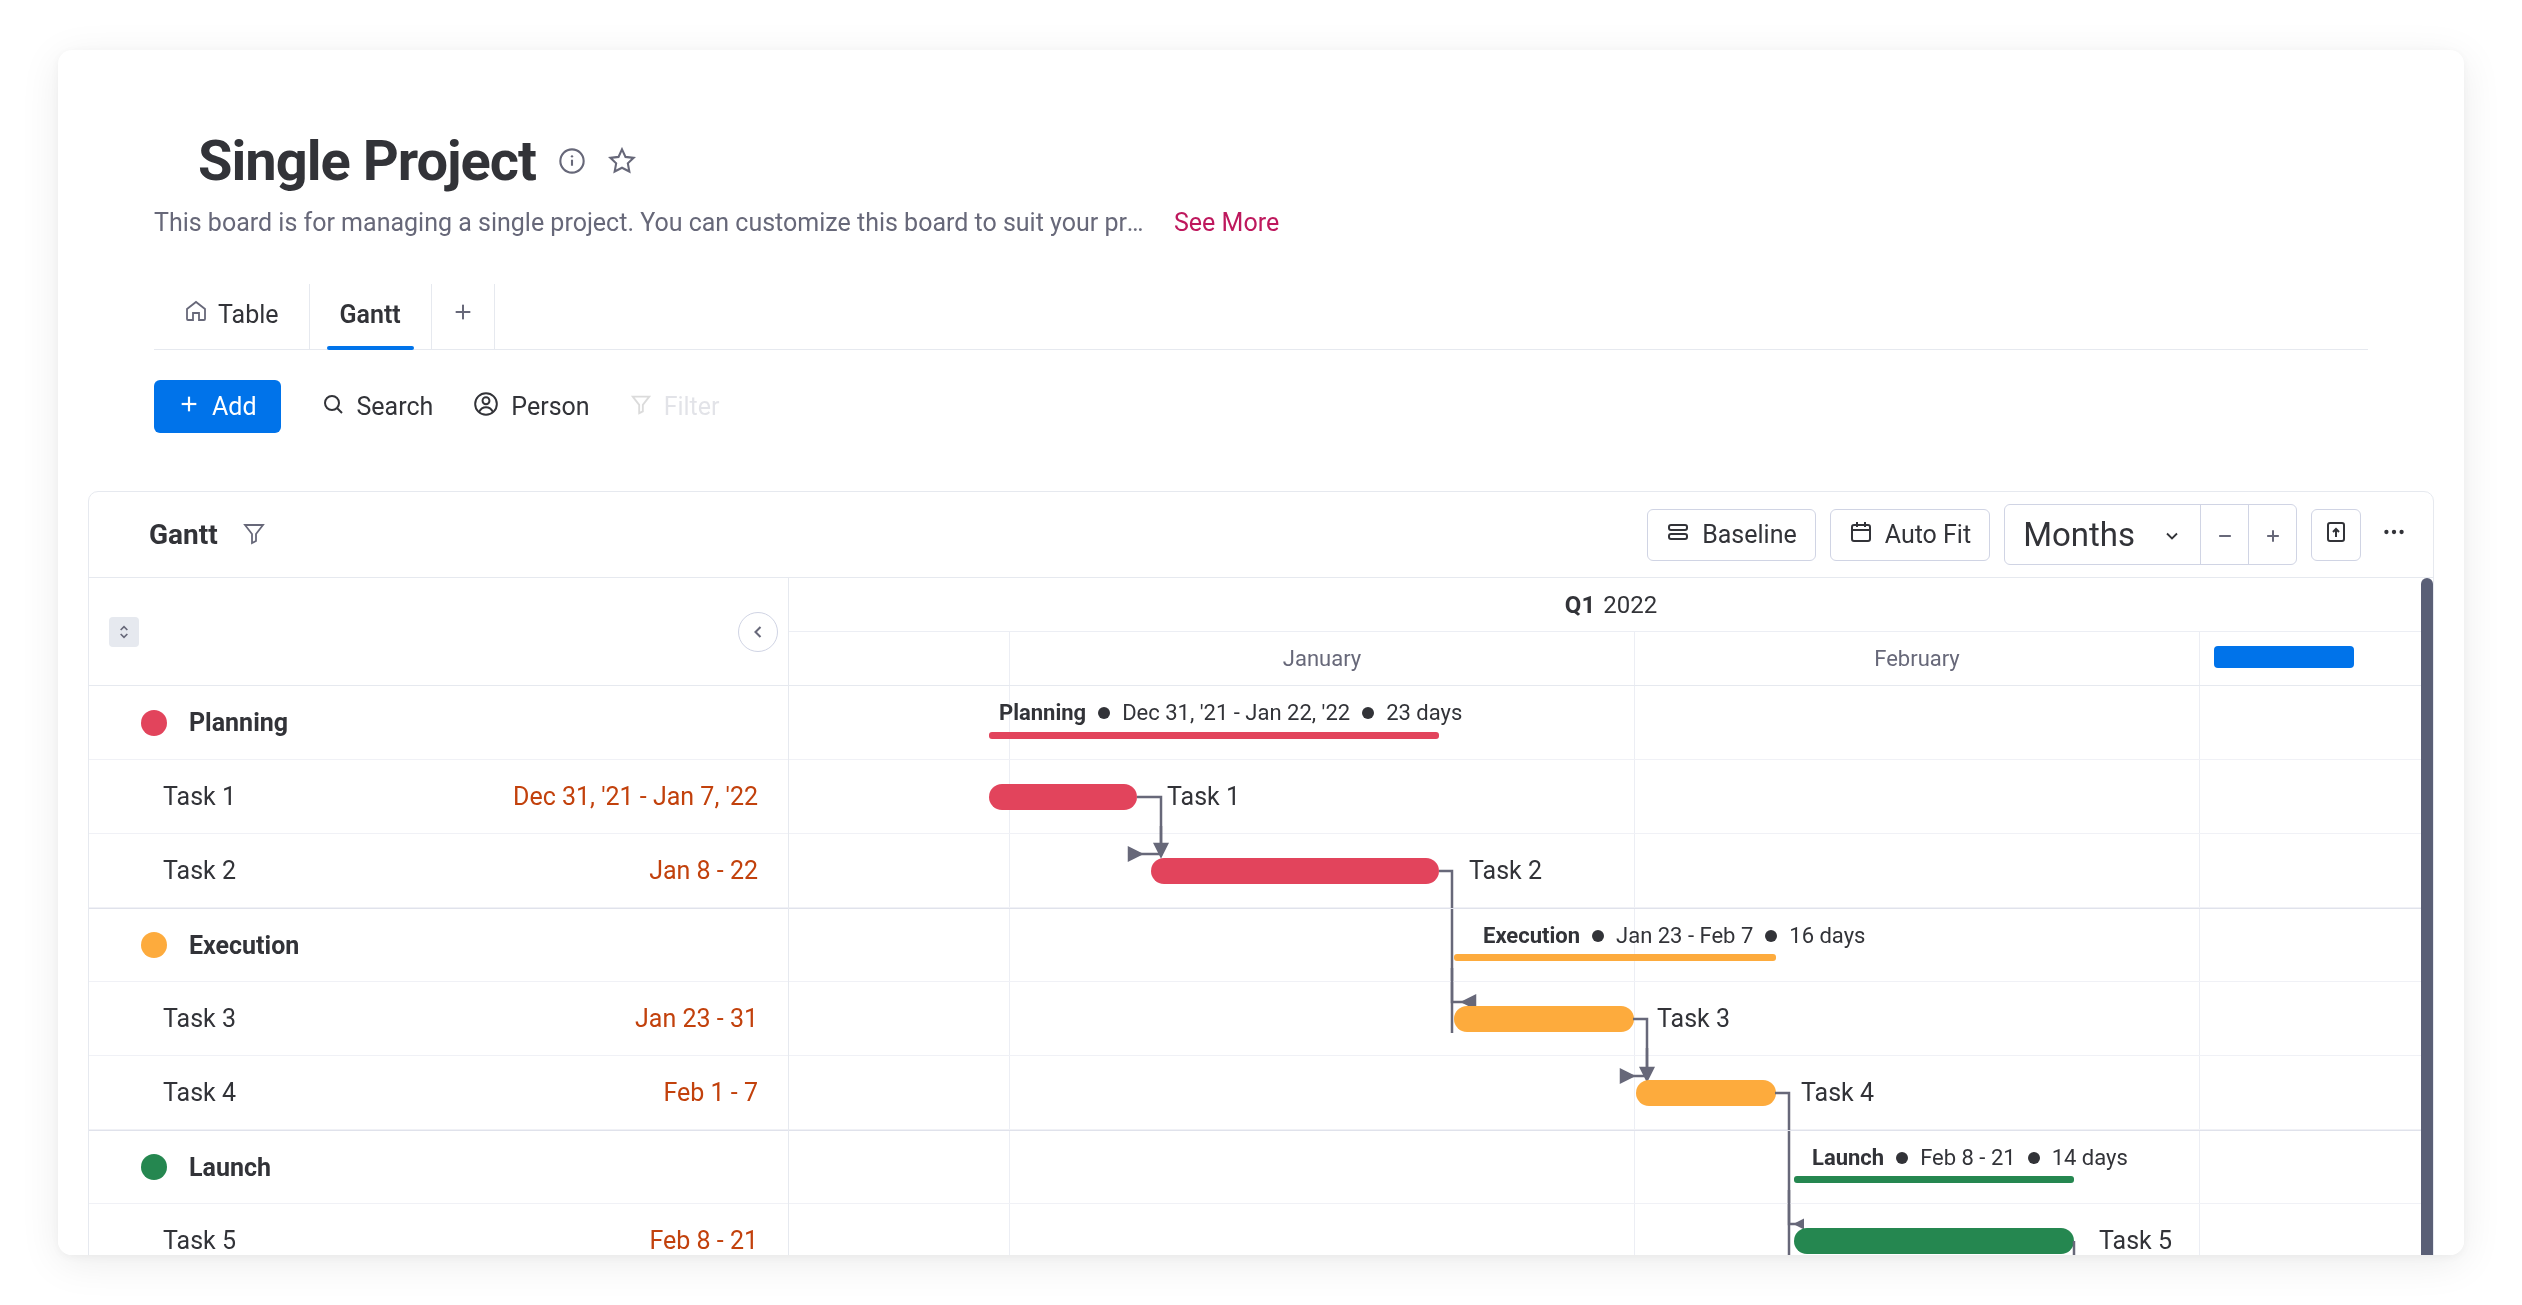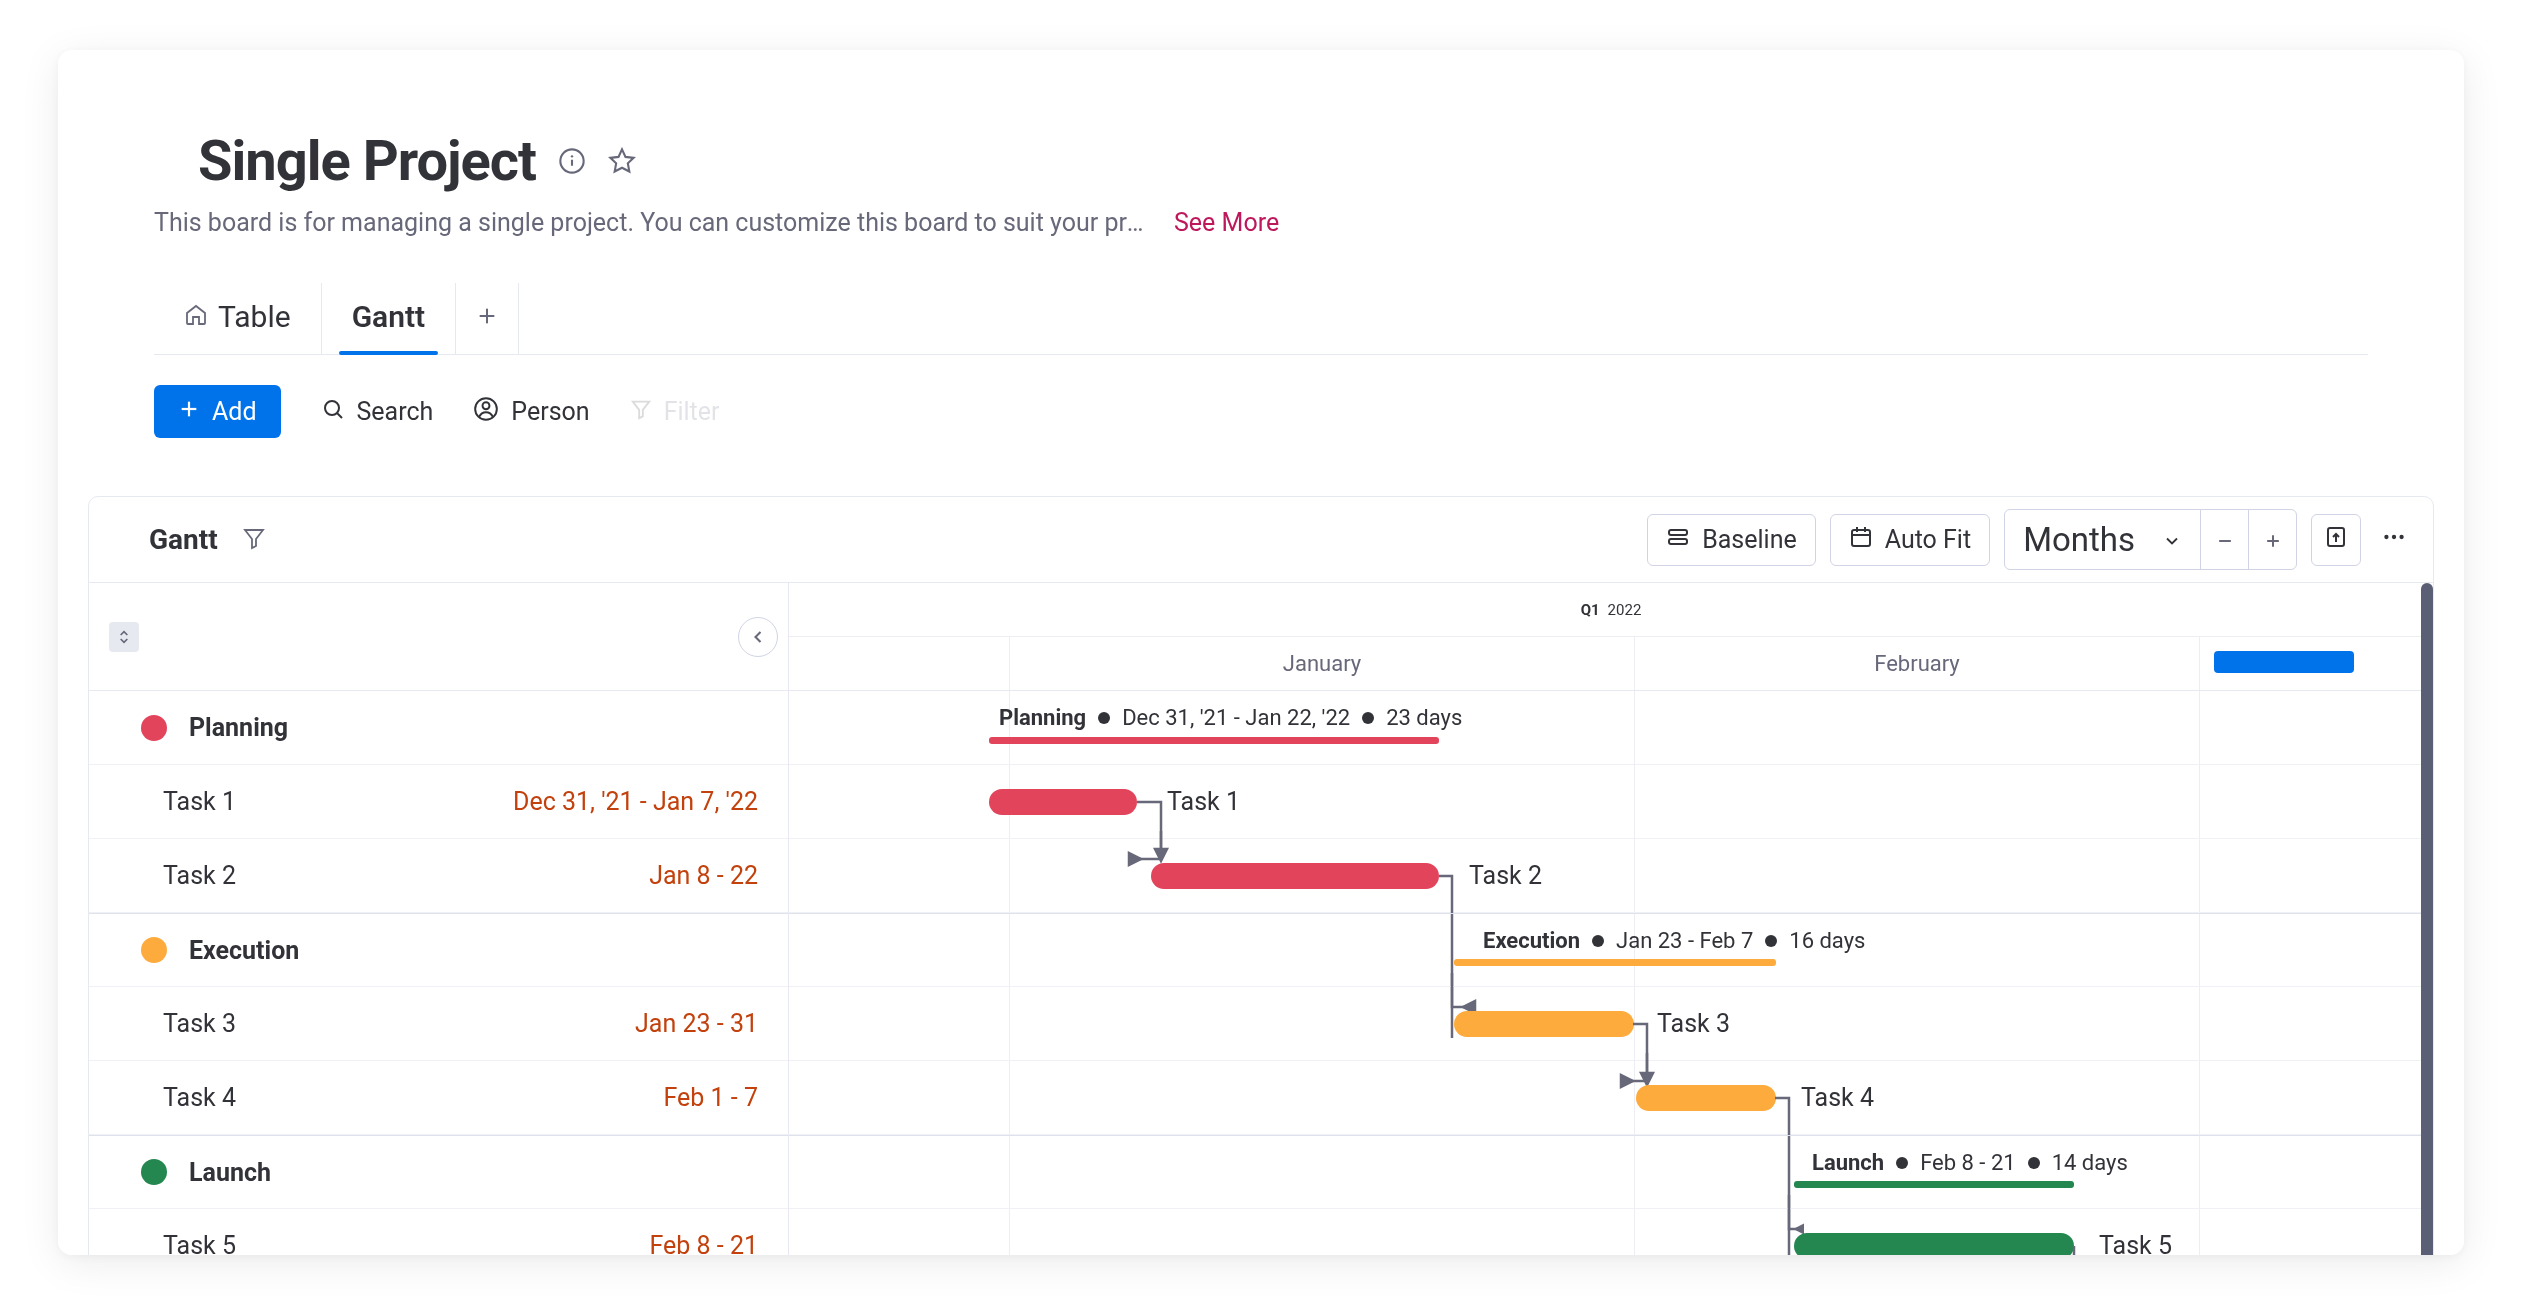--- a/index.html
+++ b/index.html
@@ -68,21 +68,21 @@
     display: flex;
     align-items: center;
     margin-top: 46px;
     border-bottom: 1px solid #e6e9ef;
   }
   .tab {
     display: flex;
     align-items: center;
     gap: 10px;
     padding: 16px 30px 20px;
-    font-size: 30px;
+    font-size: 25px;
     color: #323338;
     cursor: pointer;
     position: relative;
     border-left: 1px solid #e6e9ef;
   }
   .tab:first-child { border-left: none; }
   .tab.active {
     font-weight: 600;
   }
   .tab.active::after {
@@ -269,21 +269,21 @@
     border-bottom: 1px solid #e6e9ef;
     display: flex;
     flex-direction: column;
   }
   .quarter-row {
     flex: 1;
     display: flex;
     align-items: center;
     justify-content: center;
     gap: 8px;
-    font-size: 15px;
+    font-size: 24px;
     border-bottom: 1px solid #eceef4;
   }
   .quarter-row b { font-weight: 700; }
   .months-row {
     flex: 1;
     display: flex;
     position: relative;
   }
   .month-cell {
     flex: 1;

